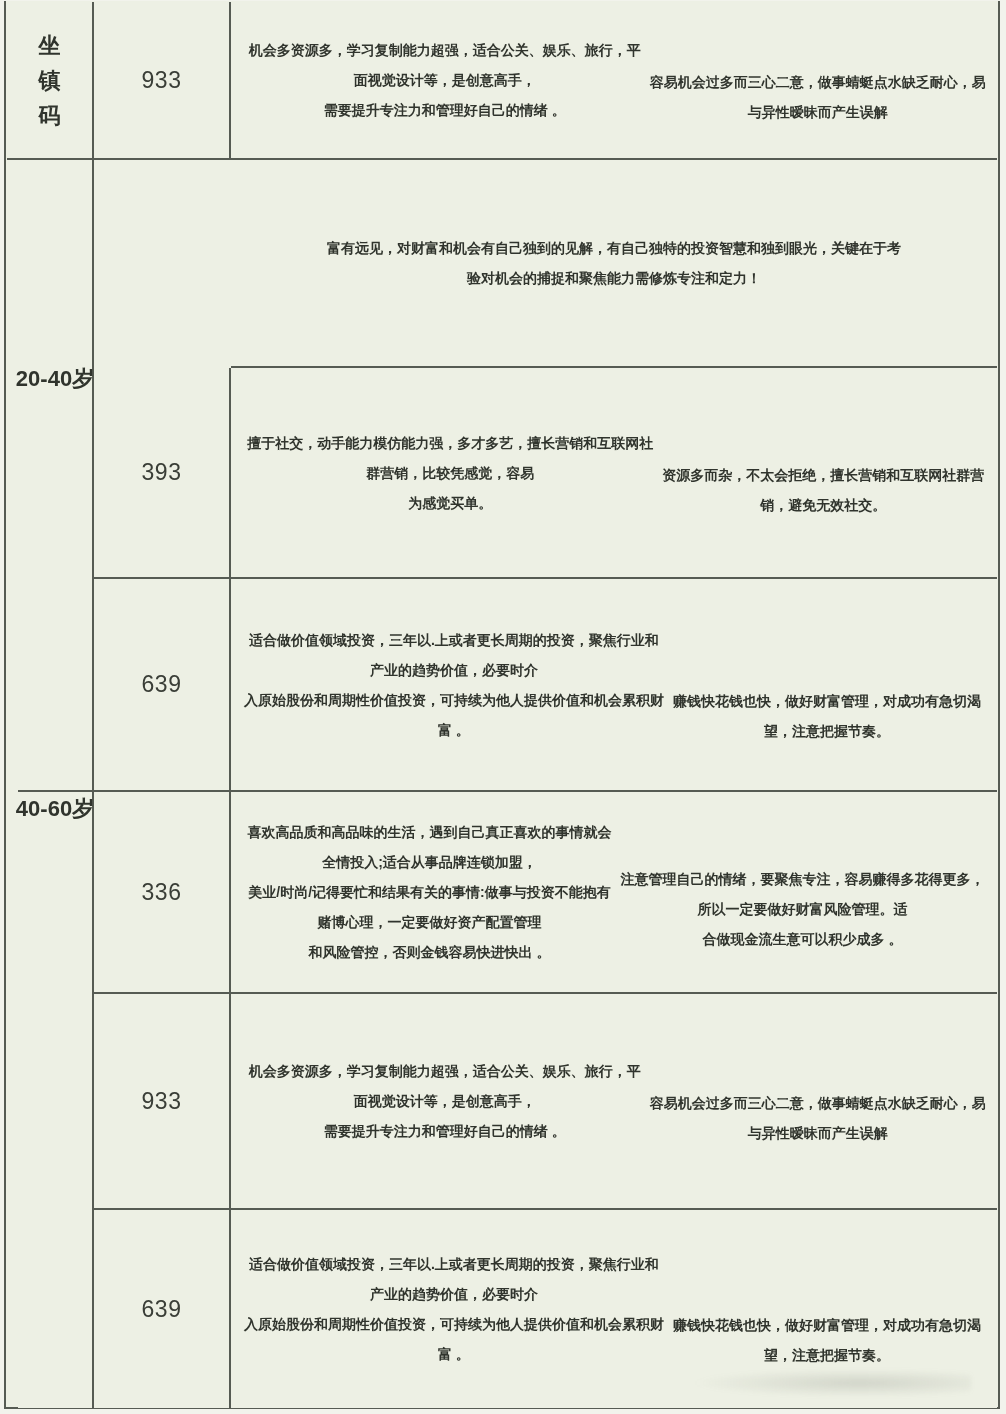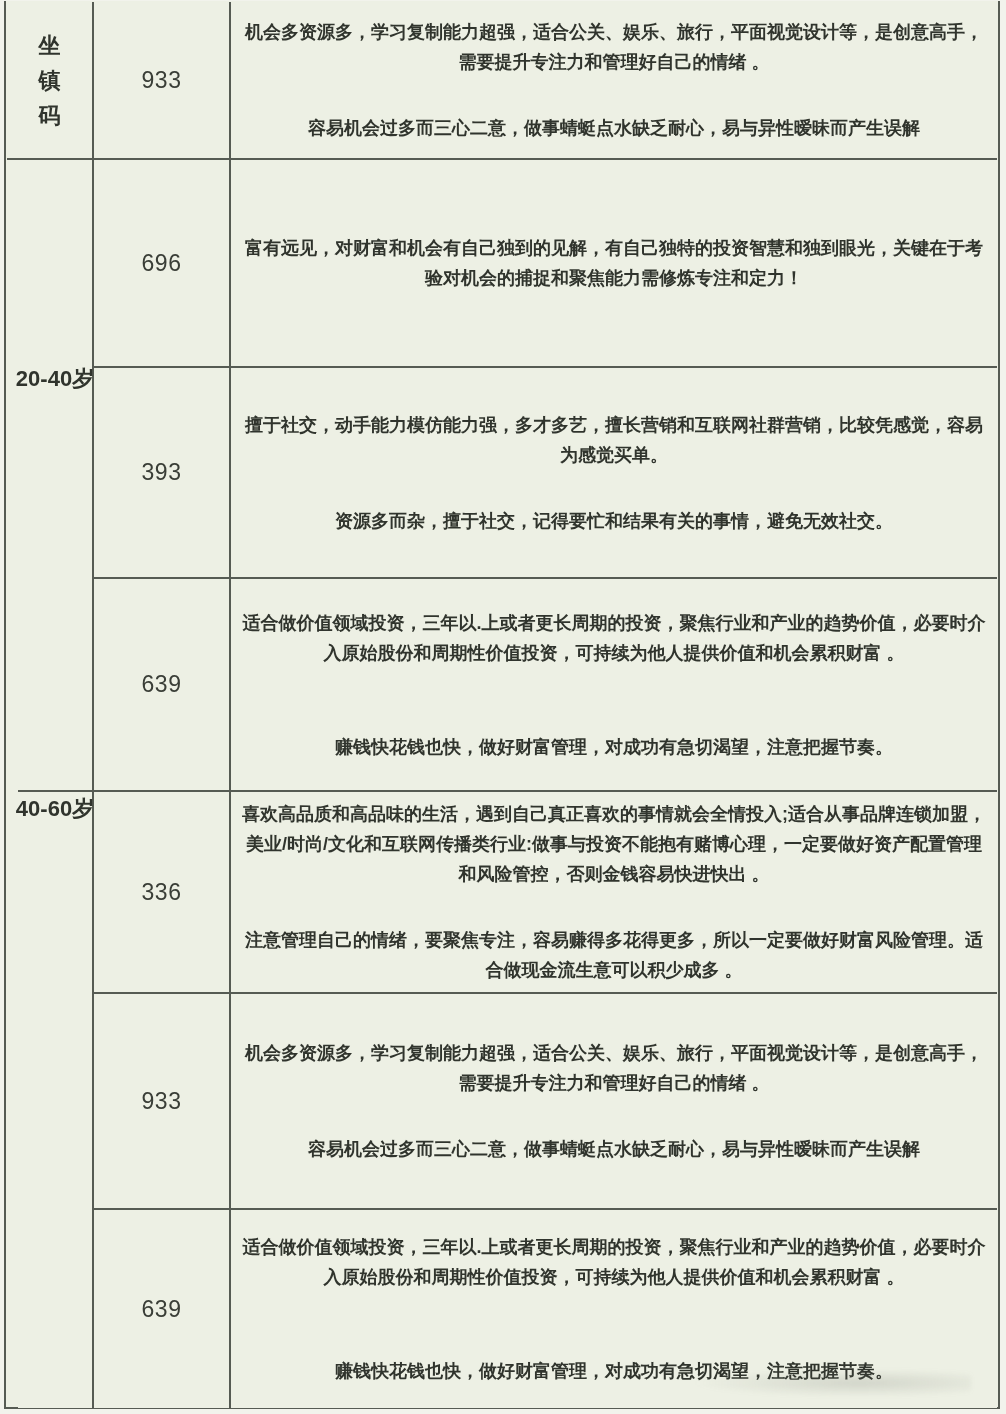--- a/index.html
+++ b/index.html
@@ -50,25 +50,25 @@
   }
   
   .glabel{align-items:flex-start;margin-left:11px;}
   .glabel span{font-size:22px;font-weight:600;white-space:nowrap;}
   .g1.glabel span{padding-top:203px;display:inline-block;}
   .g2.glabel{}
   
   .num span{font-size:23px;font-weight:500;color:#3a3e37;letter-spacing:.5px;}
   
   .txt{
-    flex-direction:column;
+    flex-direction:row;
     justify-content:center;
     text-align:center;
     padding:6px 10px;
-    font-size:18px;
+    font-size:14px;
     line-height:30px;
     font-weight:600;
   }
   .para{white-space:pre-line;}
   .para + .para{margin-top:34px;}
   .txt.widegap .para + .para{margin-top:62px;}
   
   .smudge{
     position:absolute;
     left:690px;top:1368px;width:280px;height:28px;
@@ -91,56 +91,53 @@
   <div class="cell col3 txt">
     <p class="para">机会多资源多，学习复制能力超强，适合公关、娱乐、旅行，平面视觉设计等，是创意高手，
 需要提升专注力和管理好自己的情绪 。</p>
     <p class="para">容易机会过多而三心二意，做事蜻蜓点水缺乏耐心，易与异性暧昧而产生误解</p>
   </div>
 
   <div class="cell col1 g1 glabel">
     <span>20-40岁</span>
   </div>
 
-  <div class="cell col2 num">
-    <span>696</span>
-  </div>
   <div class="cell col3 txt">
     <p class="para">富有远见，对财富和机会有自己独到的见解，有自己独特的投资智慧和独到眼光，关键在于考
 验对机会的捕捉和聚焦能力需修炼专注和定力！</p>
   </div>
 
   <div class="cell col2 num">
     <span>393</span>
   </div>
   <div class="cell col3 txt">
     <p class="para">擅于社交，动手能力模仿能力强，多才多艺，擅长营销和互联网社群营销，比较凭感觉，容易
 为感觉买单。</p>
-    <p class="para">资源多而杂，擅于社交，记得要忙和结果有关的事情，避免无效社交。</p>
+    <p class="para">资源多而杂，不太会拒绝，擅长营销和互联网社群营销，避免无效社交。</p>
   </div>
 
   <div class="cell col2 num">
     <span>639</span>
   </div>
   <div class="cell col3 txt widegap">
     <p class="para">适合做价值领域投资，三年以.上或者更长周期的投资，聚焦行业和产业的趋势价值，必要时介
 入原始股份和周期性价值投资，可持续为他人提供价值和机会累积财富 。</p>
     <p class="para">赚钱快花钱也快，做好财富管理，对成功有急切渴望，注意把握节奏。</p>
   </div>
 
   <div class="cell col1 g2 glabel">
     <span>40-60岁</span>
   </div>
 
   <div class="cell col2 num">
     <span>336</span>
   </div>
   <div class="cell col3 txt">
     <p class="para">喜欢高品质和高品味的生活，遇到自己真正喜欢的事情就会全情投入;适合从事品牌连锁加盟，
-美业/时尚/文化和互联网传播类行业:做事与投资不能抱有赌博心理，一定要做好资产配置管理
+美业/时尚/记得要忙和结果有关的事情:做事与投资不能抱有赌博心理，一定要做好资产配置管理
 和风险管控，否则金钱容易快进快出 。</p>
     <p class="para">注意管理自己的情绪，要聚焦专注，容易赚得多花得更多，所以一定要做好财富风险管理。适
 合做现金流生意可以积少成多 。</p>
   </div>
 
   <div class="cell col2 num">
     <span>933</span>
   </div>
   <div class="cell col3 txt">
     <p class="para">机会多资源多，学习复制能力超强，适合公关、娱乐、旅行，平面视觉设计等，是创意高手，

